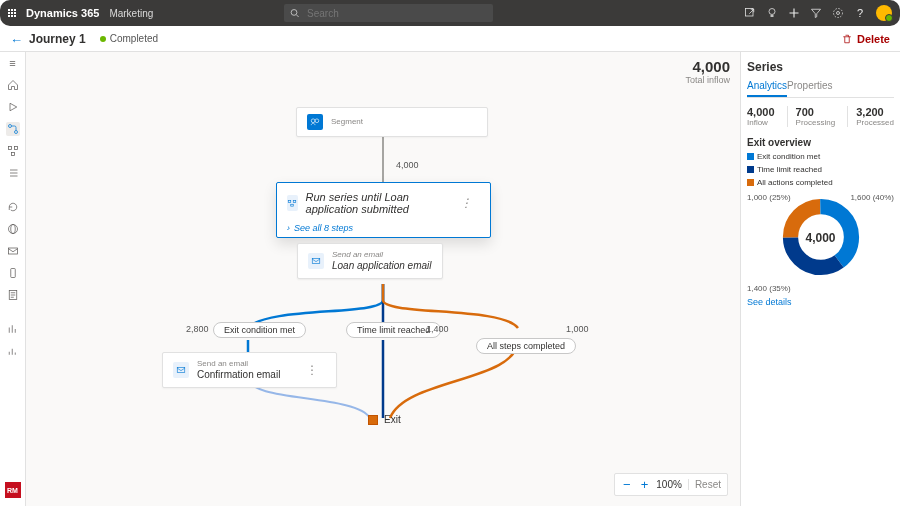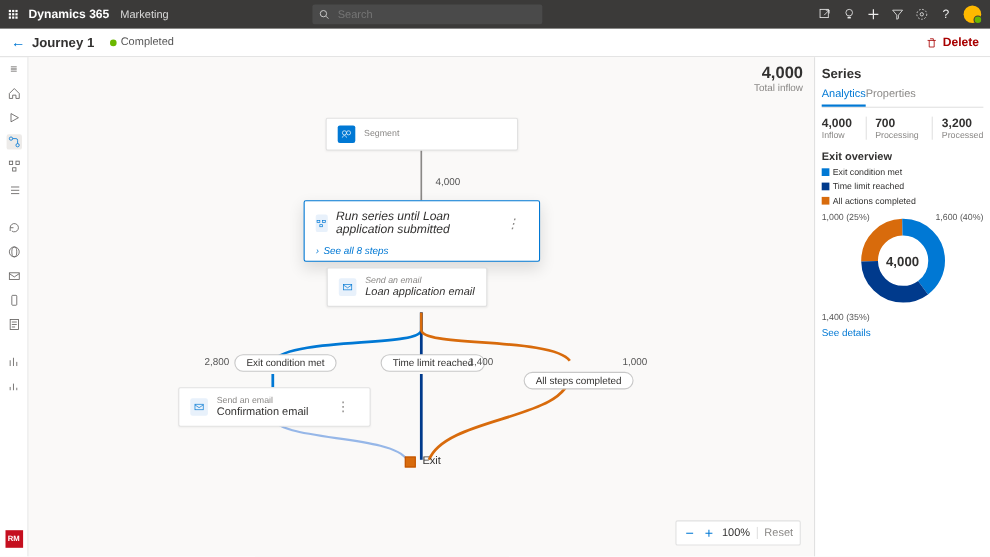--- a/index.html
+++ b/index.html
@@ -9,21 +9,21 @@
     --orange:#d86b0c;
     --border:#e1e1e1;
     --muted:#8a8886;
     --text:#323130;
     --bg:#ffffff;
     --canvas-bg:#faf9f8;
   }
   *{box-sizing:border-box;font-family:"Segoe UI",Arial,sans-serif;}
   body{margin:0;width:900px;height:506px;overflow:hidden;background:var(--bg);font-size:11px;color:var(--text);}
   
-  .topbar{height:26px;background:var(--topbar);color:#fff;display:flex;align-items:center;padding:0 8px;gap:10px;}
+  .topbar{height:26px;background:var(--topbar);color:#fff;display:flex;align-items:center;padding:0 8px;gap:10px;border-radius:10px;}
   .topbar .waffle{display:grid;grid-template-columns:repeat(3,2px);grid-template-rows:repeat(3,2px);gap:1px;}
   .topbar .waffle i{background:#fff;width:2px;height:2px;}
   .topbar .product{font-size:11px;font-weight:600;}
   .topbar .module{font-size:10px;opacity:.8;}
   .topbar .search{margin-left:auto;margin-right:auto;width:209px;height:18px;background:#4a4a4a;border-radius:2px;display:flex;align-items:center;gap:6px;padding:0 6px;color:#ccc;}
   .topbar .search input{background:transparent;border:0;outline:0;color:#ccc;font-size:10px;width:100%;}
   .topbar .right{margin-left:auto;display:flex;align-items:center;gap:10px;}
   .topbar .right .i{width:12px;height:12px;display:inline-flex;align-items:center;justify-content:center;opacity:.9;}
   .avatar{width:16px;height:16px;border-radius:50%;background:#ffb900;position:relative;}
   .avatar::after{content:"";position:absolute;right:-1px;bottom:-1px;width:6px;height:6px;border-radius:50%;background:#6bb700;border:1px solid var(--topbar);}
@@ -254,21 +254,21 @@
         <path d="M357 232 V 248 C357 264 240 254 222 276" stroke="#0078d4" stroke-width="2.5" fill="none"></path>
         <path d="M357 232 V 276" stroke="#003a8c" stroke-width="2.5" fill="none"></path>
         <path d="M357 232 V 248 C357 264 476 254 492 276" stroke="#d86b0c" stroke-width="2.5" fill="none"></path>
 
         <path d="M222 288 V 300" stroke="#0078d4" stroke-width="2.5" fill="none"></path>
         <path d="M222 326 C222 350 330 342 344 366" stroke="#96b7e8" stroke-width="2" fill="none"></path>
         <path d="M357 288 V 366" stroke="#003a8c" stroke-width="2.5" fill="none"></path>
         <path d="M492 288 C492 330 380 326 364 366" stroke="#d86b0c" stroke-width="2.5" fill="none"></path>
       </svg>
 
-      <div class="node seg" style="left:270px;top:55px;width:175px;">
+      <div class="node seg" style="left:270px;top:55px;width:192px;">
         <div class="row">
           <div class="icon">
               <svg width="10" height="10" viewBox="0 0 16 16">
                 <circle cx="5" cy="6" r="3" fill="none" stroke="#fff"></circle>
                 <circle cx="11" cy="6" r="3" fill="none" stroke="#fff"></circle>
                 <path d="M2 13c0-2 2-3 3-3s3 1 3 3" fill="none" stroke="#fff"></path>
               </svg>
             </div>
           <div class="labels">
             <span class="type">Segment</span>

